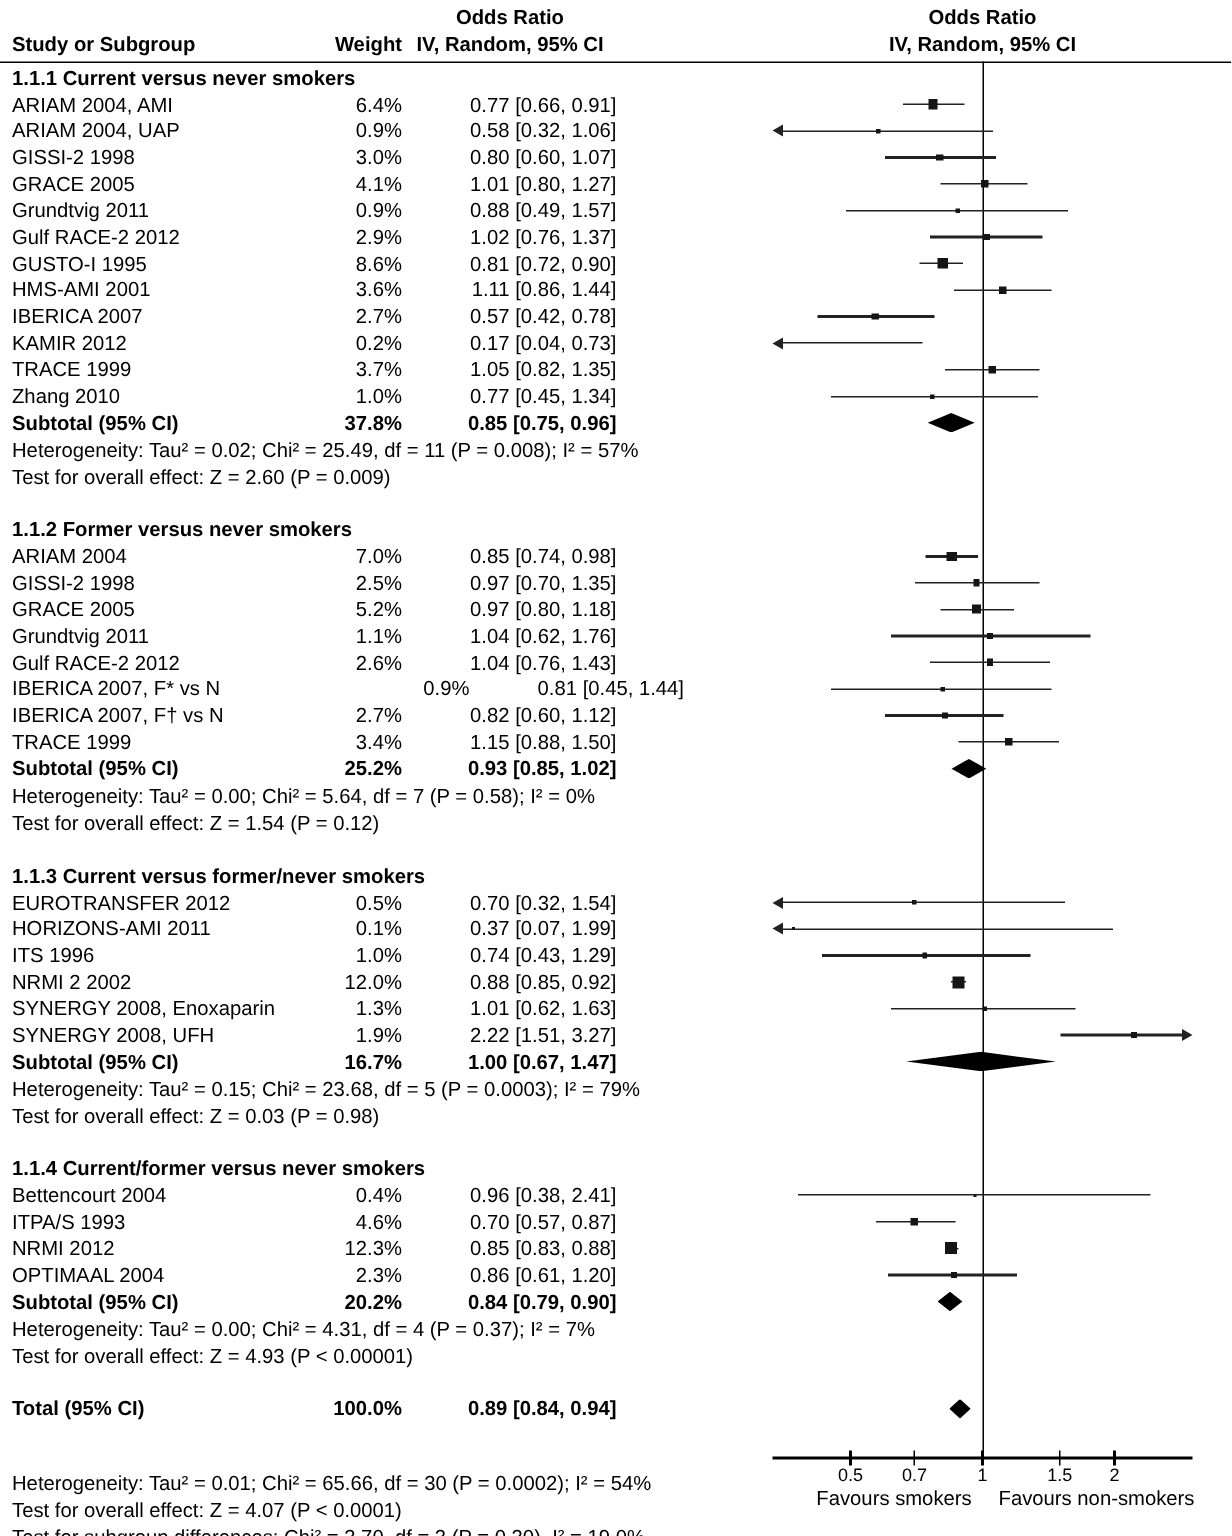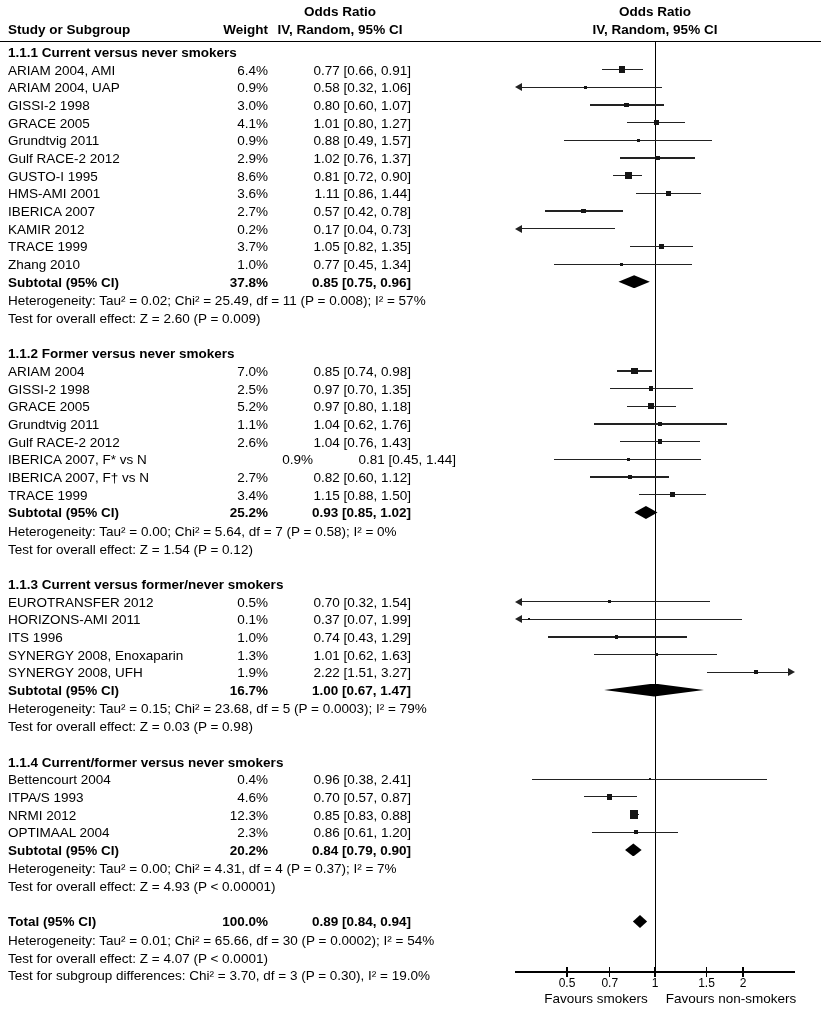--- a/index.html
+++ b/index.html
@@ -241,20 +241,27 @@
         <div class="sq" style="left: 527.785px; top: 7.85px; width: 2px; height: 2px;"></div>
       </div>
       <div class="row" style="height: 17.7px;">
         <div class="lbl t">ITS 1996</div>
         <div class="wt t">1.0%</div>
         <div class="ci t">0.74 [0.43, 1.29]</div>
         <div class="ciline" style="left: 547.863px; width: 139.463px; top: 8.25px;"></div>
         <div class="sq" style="left: 615.176px; top: 7.25px; width: 3.2px; height: 3.2px;"></div>
       </div>
       <div class="row" style="height: 17.7px;">
+        <div class="lbl t">NRMI 2 2002</div>
+        <div class="wt t">12.0%</div>
+        <div class="ci t">0.88 [0.85, 0.92]</div>
+        <div class="ciline" style="left: 634.369px; width: 10.046px; top: 8.25px;"></div>
+        <div class="sq" style="left: 634.708px; top: 4.7859px; width: 8.1282px; height: 8.1282px;"></div>
+      </div>
+      <div class="row" style="height: 17.7px;">
         <div class="lbl t">SYNERGY 2008, Enoxaparin</div>
         <div class="wt t">1.3%</div>
         <div class="ci t">1.01 [0.62, 1.63]</div>
         <div class="ciline" style="left: 594.316px; width: 122.706px; top: 8.25px;"></div>
         <div class="sq" style="left: 654.523px; top: 7.10982px; width: 3.48035px; height: 3.48035px;"></div>
       </div>
       <div class="row" style="height: 17.7px;">
         <div class="lbl t">SYNERGY 2008, UFH</div>
         <div class="wt t">1.9%</div>
         <div class="ci t">2.22 [1.51, 3.27]</div>
@@ -318,21 +325,21 @@
       <div class="row" style="height: 17.7px;">
         <div class="note t">Test for overall effect: Z = 4.93 (P &lt; 0.00001)</div>
       </div>
       <div class="row" style="height: 17.5px;"></div>
       <div class="row" style="height: 17.7px;">
         <div class="lbl bold t">Total (95% CI)</div>
         <div class="wt bold t">100.0%</div>
         <div class="ci bold t">0.89 [0.84, 0.94]</div>
         <div class="diamond" style="left: 632.867px; top: 2.35px; width: 14.2784px; height: 13px;"></div>
       </div>
-      <div class="row" style="height: 18.6px;">
+      <div class="row" style="height: 18.6px; margin-top: 32px;">
         <div class="note t">Heterogeneity: Tau² = 0.01; Chi² = 65.66, df = 30 (P = 0.0002); I² = 54%</div>
       </div>
       <div class="row" style="height: 17.7px;">
         <div class="note t">Test for overall effect: Z = 4.07 (P &lt; 0.0001)</div>
       </div>
       <div class="row" style="height: 17.7px;">
         <div class="note t">Test for subgroup differences: Chi² = 3.70, df = 3 (P = 0.30), I² = 19.0%</div>
       </div>
     </div>
 

